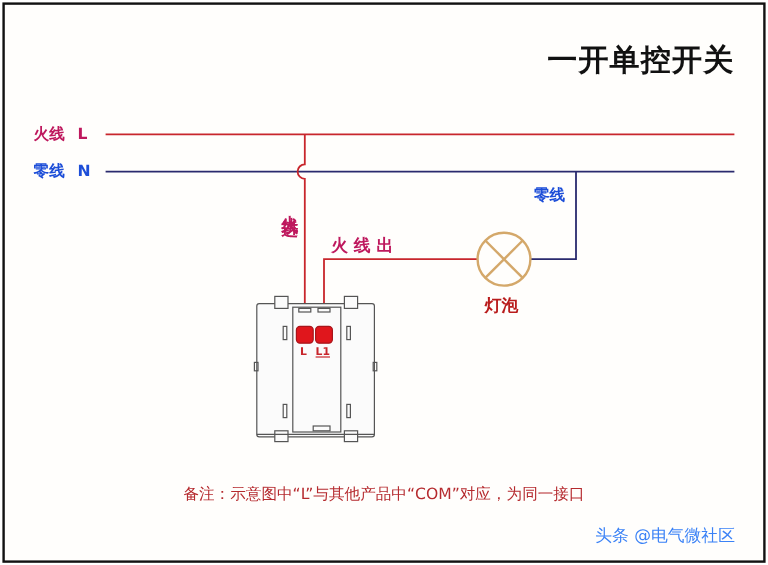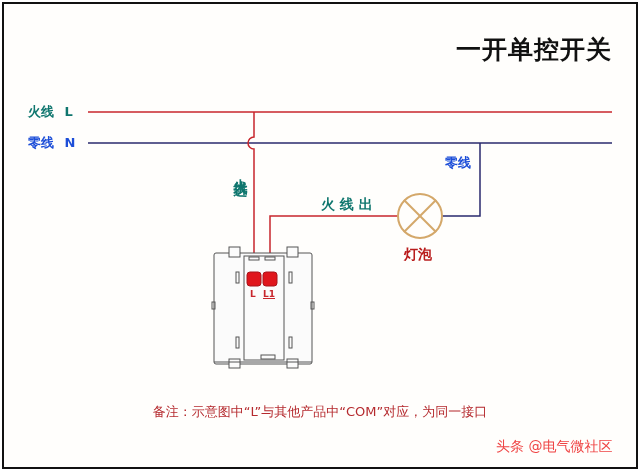--- a/index.html
+++ b/index.html
@@ -3,25 +3,25 @@
 <meta charset="utf-8">
 <style>
   html, body { margin: 0; padding: 0; background: #ffffff; }
   body { width: 640px; height: 471px; position: relative; overflow: hidden;
          font-family: "DejaVu Sans", sans-serif; }
   .frame { position: absolute; left: 2px; top: 2px; width: 632px; height: 463px;
            border: 2px solid #111; background: #fffefc; }
   svg { position: absolute; left: 0; top: 0; }
   .lbl { position: absolute; font-weight: bold; white-space: nowrap; }
   .title { left: 0; width: 612px; text-align: right; top: 33px; font-size: 25px; color: #111; letter-spacing: 1px; }
-  .live { color: #0f766e; }
+  .live { color: #be185d; }
   .neutral { color: #1d4ed8; }
   .note { position: absolute; top: 403px; left: 0; width: 640px; text-align: center;
           font-size: 13px; color: #b52a2e; }
-  .watermark { position: absolute; top: 438px; left: 496px; font-size: 14px; color: #ef4444; }
+  .watermark { position: absolute; top: 438px; left: 496px; font-size: 14px; color: #3b82f6; }
   .vert { writing-mode: vertical-rl; text-orientation: upright; letter-spacing: 2px; }
   .term { position: absolute; font-size: 9px; font-weight: bold; color: #c8262c; }
 </style>
 </head>
 <body>
 
 <div class="frame"></div>
 
 <svg width="640" height="471" viewBox="0 0 640 471">
 
@@ -79,21 +79,21 @@
 <div class="lbl live" style="left:28px; top:103px; font-size:13px;">
   <span>火线</span>
   <span style="margin-left:6px;">L</span>
 </div>
 <div class="lbl neutral" style="left:28px; top:134px; font-size:13px;">
   <span>零线</span>
   <span style="margin-left:6px;">N</span>
 </div>
 
 <div class="lbl live vert" style="left:232px; top:168px; font-size:14px;">火线进</div>
-<div class="lbl live" style="left:276px; top:196px; font-size:14px;margin-left:45px;">火 线 出</div>
+<div class="lbl live" style="left:276px; top:196px; font-size:14px;">火 线 出</div>
 <div class="lbl neutral" style="left:445px; top:154px; font-size:13px;">零线</div>
 <div class="lbl neutral" style="left:404px; top:246px; font-size:14px; color:#b91c1c;">灯泡</div>
 
 <div class="term" style="left:250px; top:289px;">L</div>
 <div class="term" style="left:263px; top:289px;text-decoration:underline;">L1</div>
 
 <div class="note">备注：示意图中“L”与其他产品中“COM”对应，为同一接口</div>
 <div class="watermark">头条 @电气微社区</div>
 
 </body></html>

